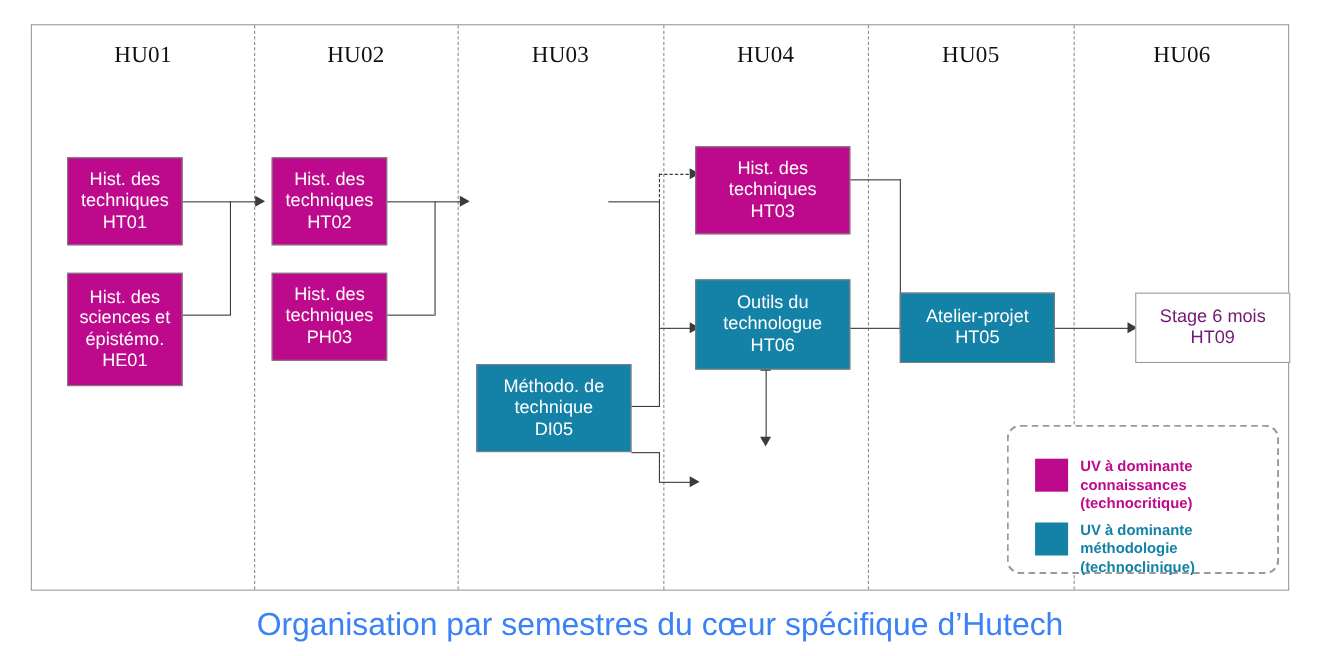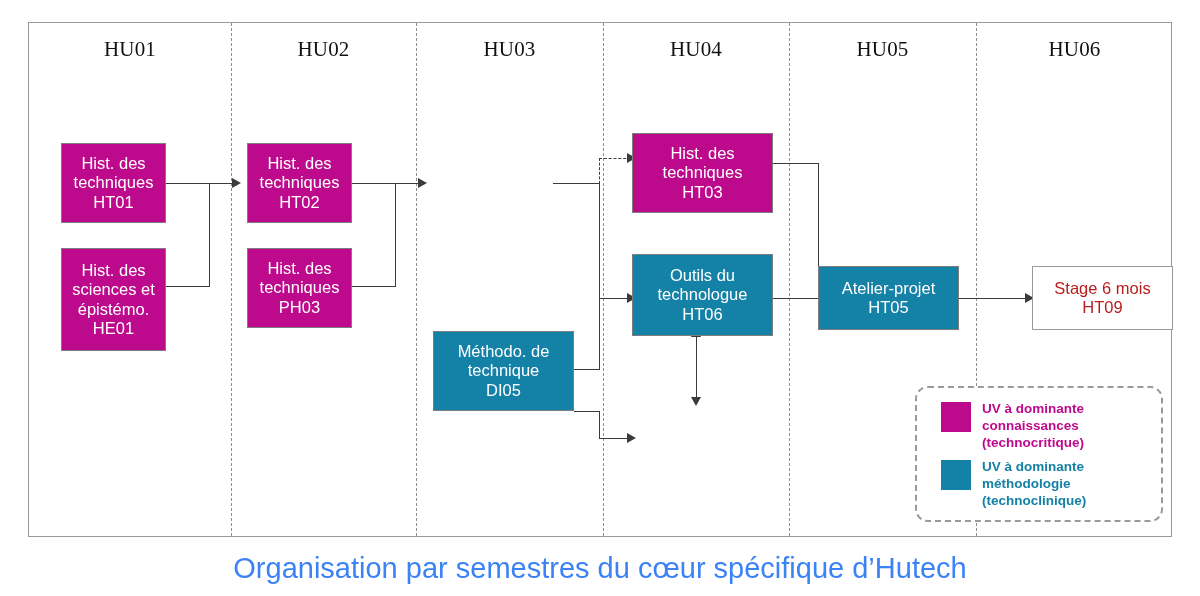--- a/index.html
+++ b/index.html
@@ -32,21 +32,21 @@
     position:absolute;box-sizing:border-box;
     display:flex;align-items:center;justify-content:center;
     text-align:center;line-height:1.16;
     font-size:16.5px;color:#ffffff;
     border:1.5px solid #7d7d7d;
     padding:2px 4px;
     white-space:pre-line;
   }
   .node.magenta{background:#bd0a8c;}
   .node.teal{background:#1481a6;}
-  .node.plain{background:#ffffff;color:#b91c1c;border:1.5px solid #9a9a9a;}
+  .node.plain{background:#ffffff;color:#701a75;border:1.5px solid #9a9a9a;}
 
   
   .hline{position:absolute;height:0;border-top:1.8px solid #3b3b3b;}
   .vline{position:absolute;width:0;border-left:1.8px solid #3b3b3b;}
   .hline.dash{border-top:1.8px dashed #3b3b3b;}
   .vline.dash{border-left:1.8px dashed #3b3b3b;}
 
   .arrow-r{
     position:absolute;width:0;height:0;
     border-left:9px solid #3b3b3b;
@@ -66,21 +66,21 @@
     border-right:5.5px solid transparent;
   }
 
   
   #legend{
     position:absolute;left:915px;top:386px;width:248px;height:136px;
     border:2px dashed #9a9a9a;border-radius:13px;background:#ffffff;
     box-sizing:border-box;
   }
   .legend-row{
-    position:absolute;display:flex;align-items:flex-start;gap:11px;
+    position:absolute;display:flex;align-items:flex-start;gap:11px;margin-top:15px;
   }
   .legend-swatch{width:30px;height:30px;flex:0 0 30px;margin-top:2px;}
   .legend-swatch.magenta{background:#bd0a8c;}
   .legend-swatch.teal{background:#1481a6;}
   .legend-text{
     font-size:13.5px;font-weight:bold;line-height:1.27;white-space:pre-line;
   }
   .legend-text.magenta{color:#bd0a8c;}
   .legend-text.teal{color:#1481a6;}
 

